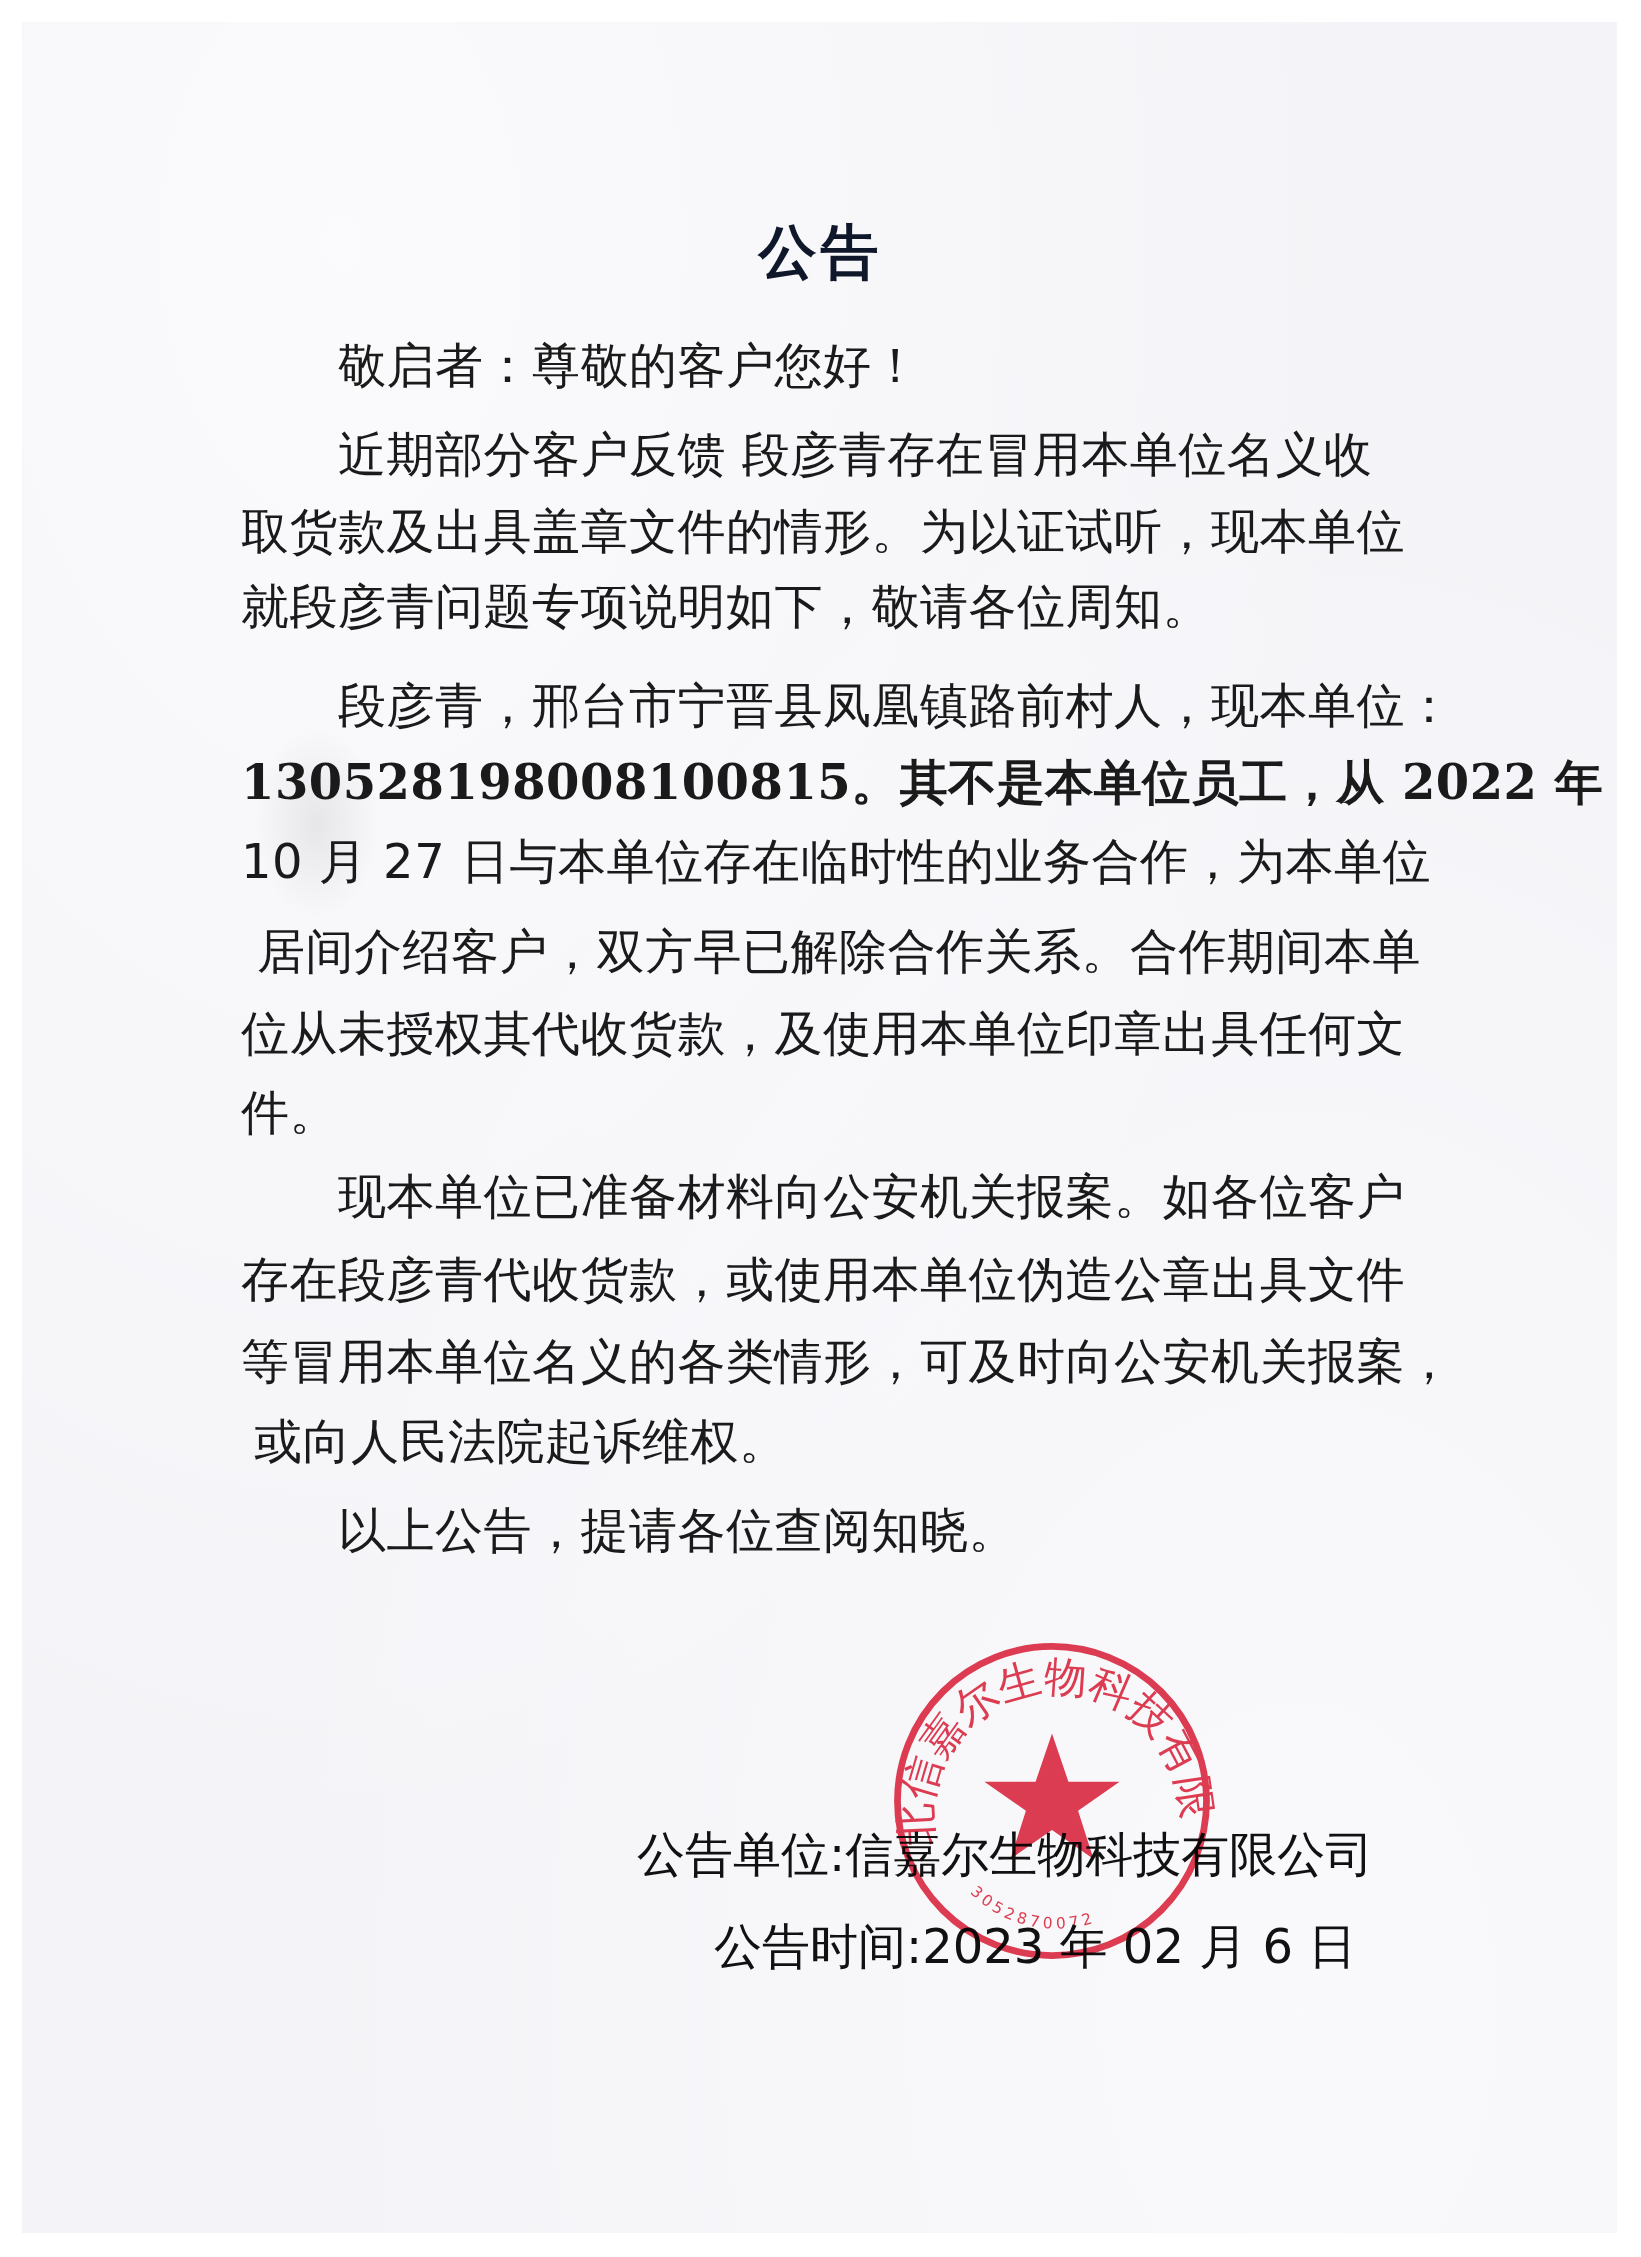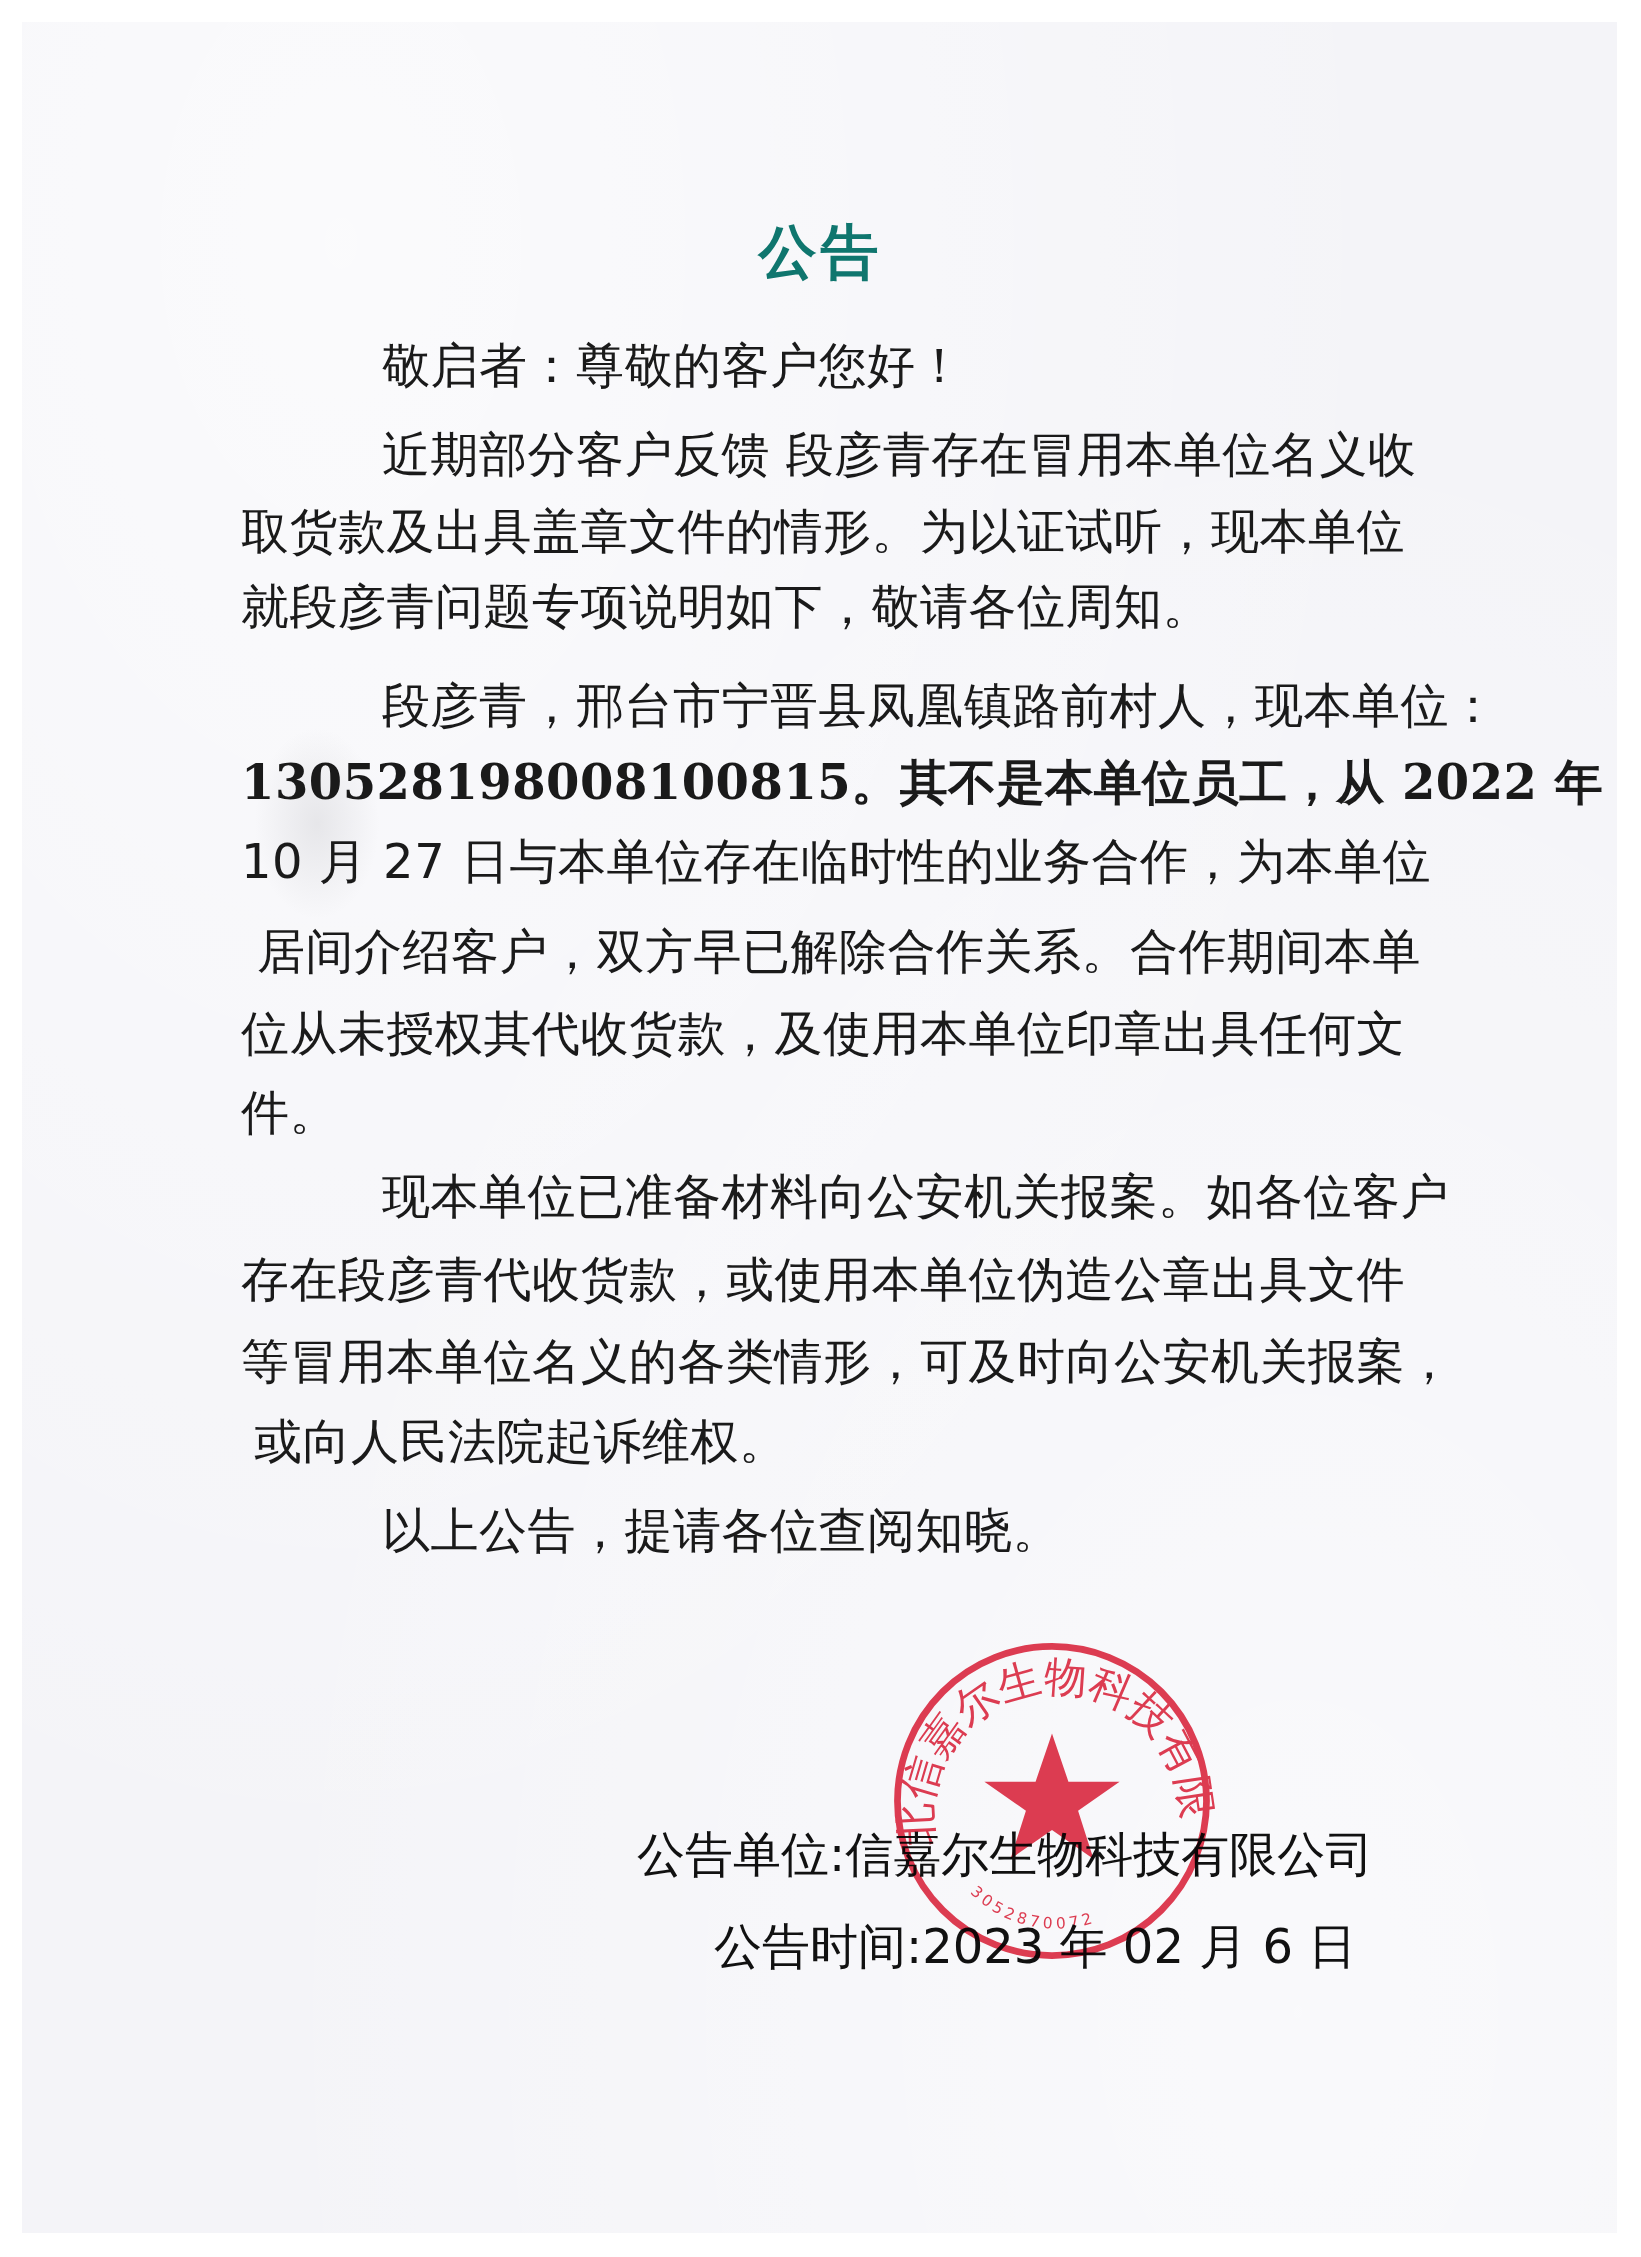--- a/index.html
+++ b/index.html
@@ -14,28 +14,28 @@
       radial-gradient(ellipse at 20% 10%, rgba(255,255,255,0.6), rgba(255,255,255,0) 60%),
       radial-gradient(ellipse at 80% 90%, rgba(255,255,255,0.5), rgba(255,255,255,0) 60%);
   }
   .smudge {
     position: absolute; left: 232px; top: 705px; width: 126px; height: 193px;
     border-radius: 50%;
     background: radial-gradient(ellipse, rgba(150,150,155,0.18), rgba(150,150,155,0) 70%);
   }
   .title {
     position: absolute; left: 0; width: 1641px; top: 214px; text-align: center;
-    font-size: 58px; font-weight: bold; color: #0f766e; letter-spacing: 3.9px;
+    font-size: 58px; font-weight: bold; color: #0f172a; letter-spacing: 3.9px;
   }
   .line {
     position: absolute; left: 241px; width: 1130px; font-size: 48px; color: #1a1a1a;
     white-space: nowrap; line-height: 58px; letter-spacing: 0.5px;
   }
   .line.justify { text-align: justify; text-align-last: justify; }
-  .line.indent { left: 338px; width: 1033px; margin-left: 44px; }
+  .line.indent { left: 338px; width: 1033px; }
   .serif { font-family: "DejaVu Serif", "Liberation Serif", serif; font-weight: bold; }
   .footer {
     position: absolute; font-size: 48px; color: #111; white-space: nowrap; line-height: 58px;
   }
   .stamp {
     position: absolute; left: 883px; top: 1632px; width: 338px; height: 338px;
   }
 </style>
 </head>
 <body>

